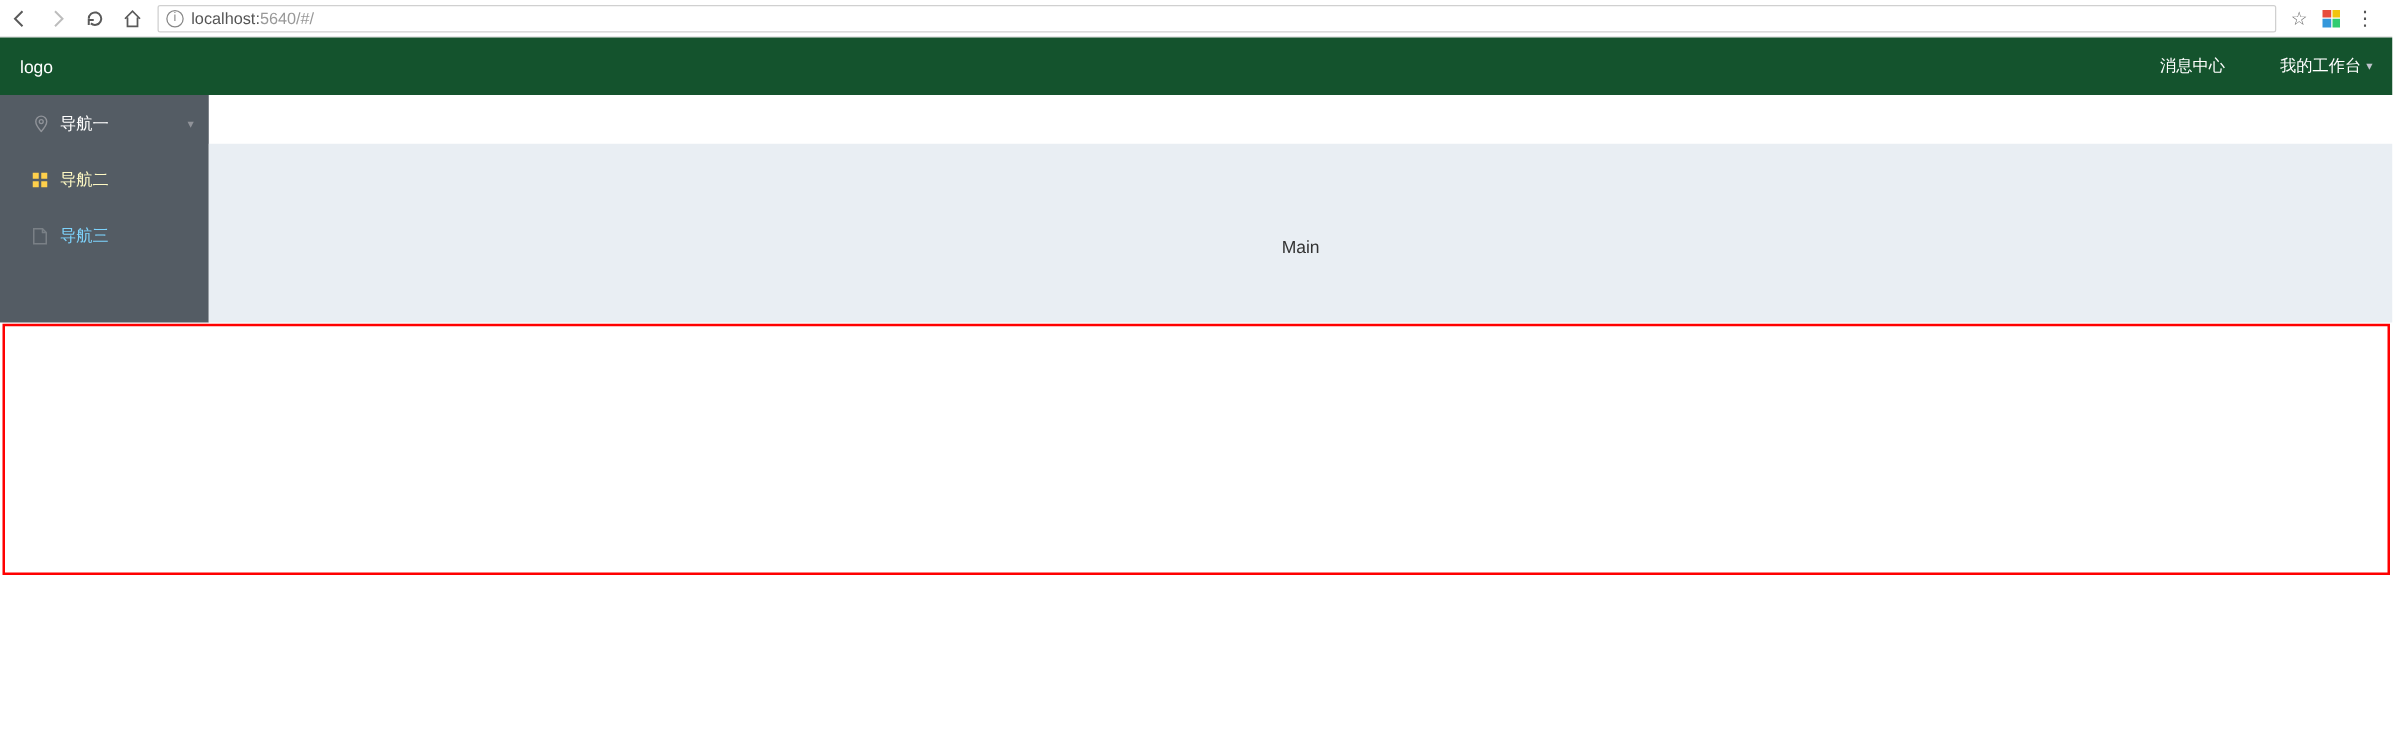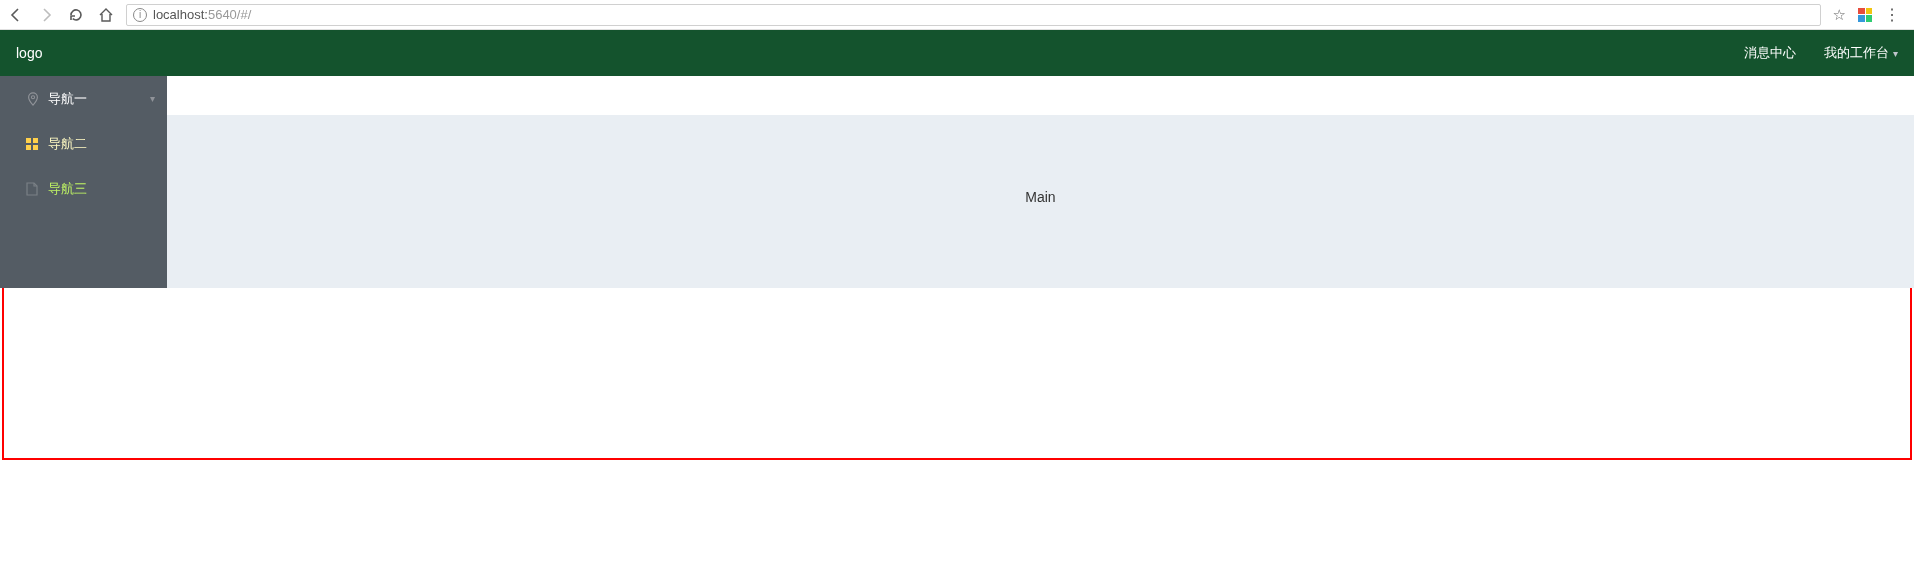--- a/index.html
+++ b/index.html
@@ -69,31 +69,31 @@
     .header {
       height: 46px;
       background: #14532d;
       color: #fff;
       display: flex;
       align-items: center;
       padding: 0 16px;
     }
     .header .logo { font-size: 14px; }
     .header-spacer { flex: 1; }
-    .header-menu { display: flex; align-items: flex-start; gap: 28px;}
+    .header-menu { display: flex; align-items: flex-start; gap: 44px;}
     .header-menu .menu-item {
       font-size: 13px;
       color: #fff;
       display: flex;
       align-items: center;
       gap: 4px;
     }
     .header-menu .chev { font-size: 10px; color: #c0c4cc; }
 
-    .body { display: flex; height: 212px; }
+    .body { display: flex; height: 182px; }
     .sidebar {
       width: 167px;
       background: #545c64;
       color: #fff;
       display: flex;
       flex-direction: column;
     }
     .sidebar-item {
       height: 45px;
       display: flex;
@@ -105,21 +105,21 @@
     }
     .sidebar-item .item-icon {
       position: absolute;
       left: 26px;
       width: 14px;
       color: #909399;
       display: inline-flex;
     }
     .sidebar-item.active { color: #fef9c3; }
     .sidebar-item.active .item-icon { color: #ffd04b; }
-    .sidebar-item.disabled { color: #bef264; }
+    .sidebar-item.disabled { color: #7dd3fc; }
     .sidebar-item .chev {
       margin-left: auto;
       font-size: 10px;
       color: #909399;
     }
 
     .main {
       flex: 1;
       background: #e9eef3;
       display: flex;

